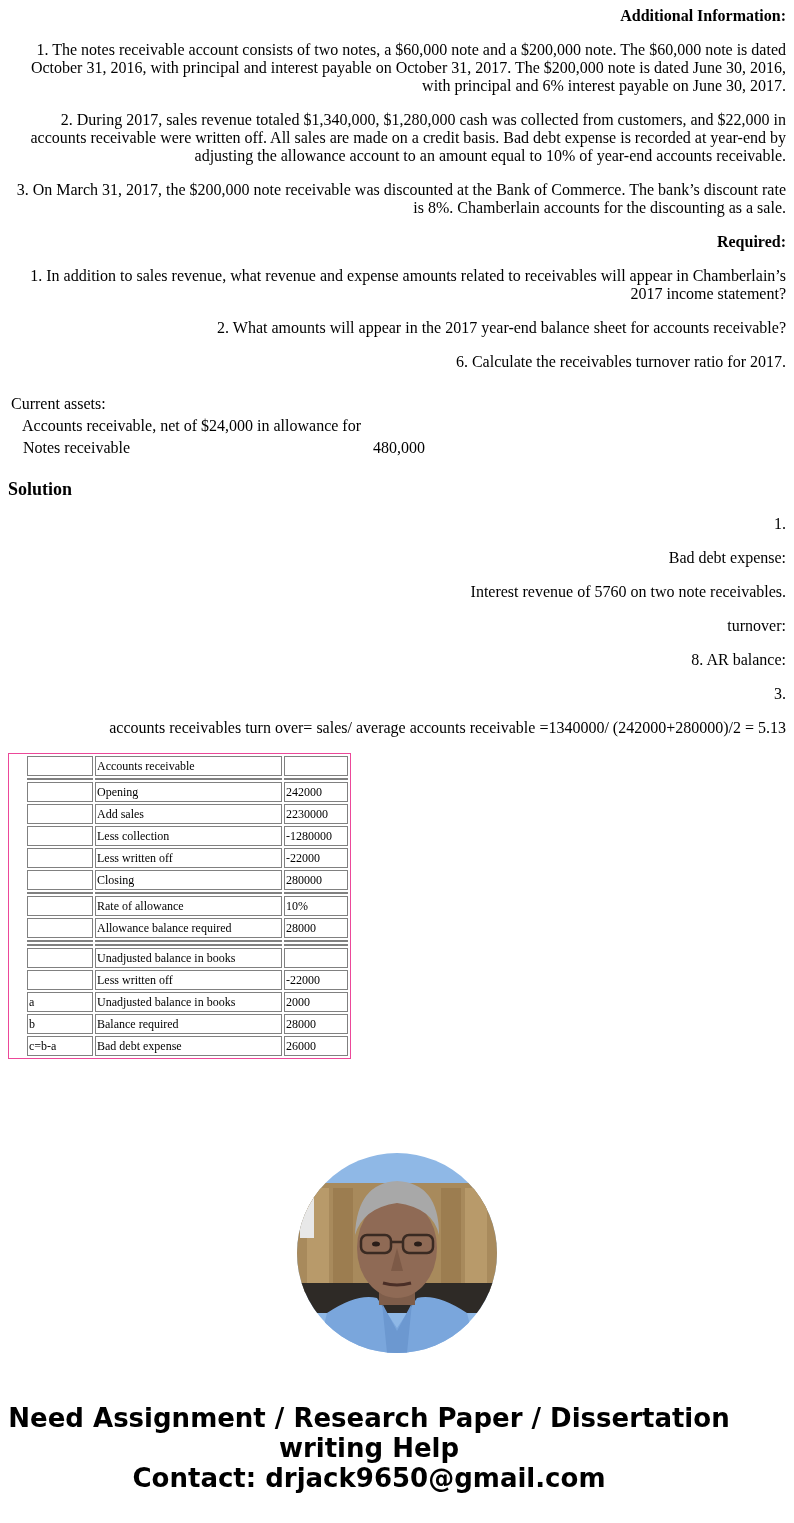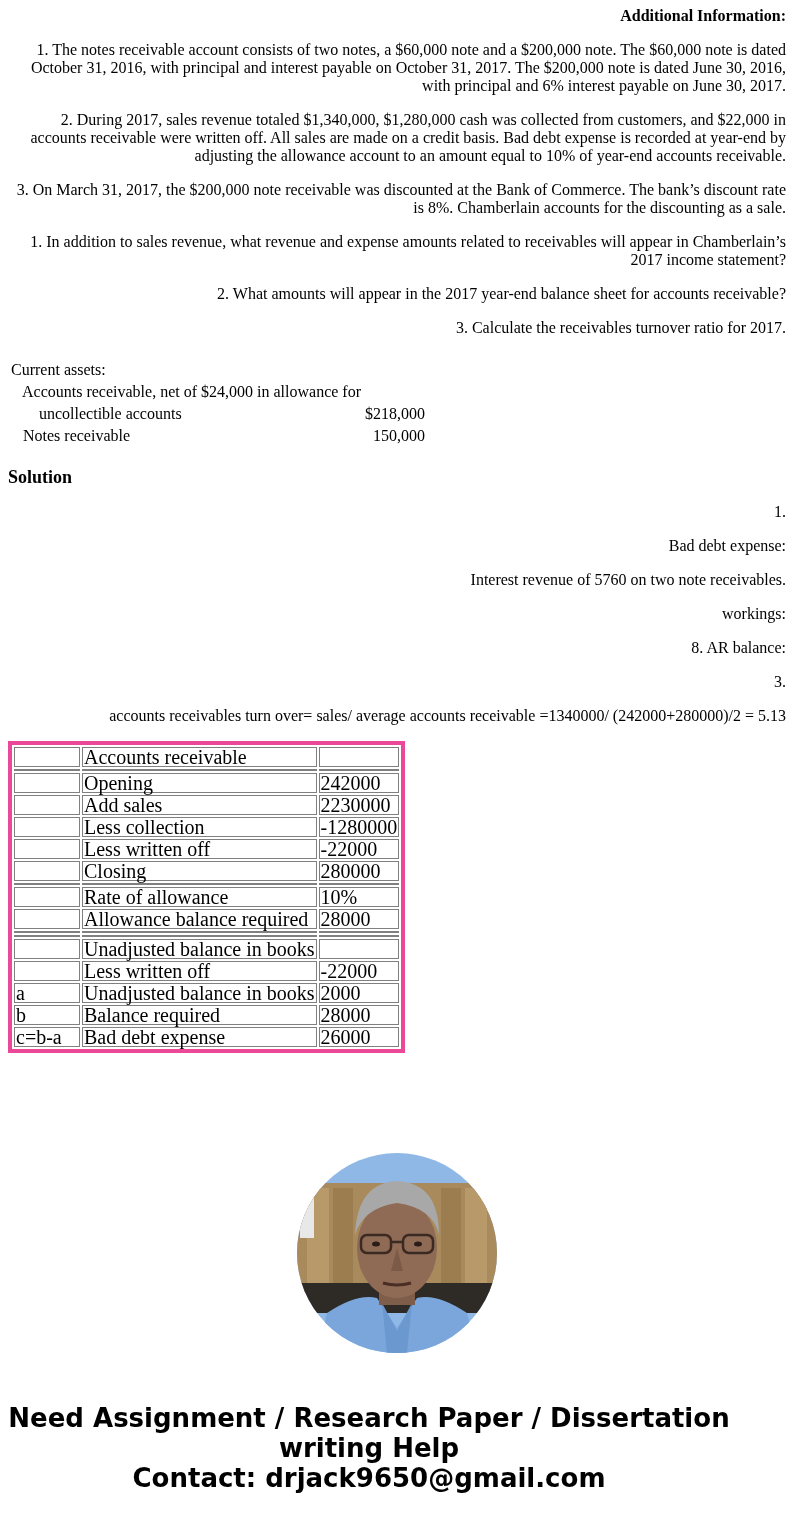--- a/index.html
+++ b/index.html
@@ -46,25 +46,26 @@
       justify-content: space-between;
     }
     .assets .indent0 { padding-left: 3px; }
     .assets .indent1 { padding-left: 14px; }
     .assets .indent1b { padding-left: 15px; }
     .assets .indent2 { padding-left: 31px; }
     .assets .amt { text-align: right; width: 120px; padding-right: 3px; }
 
     
     table.workings {
-      border: 4px solid #ec4899;
+      border: 1px solid #ec4899;
       border-collapse: separate;
       border-spacing: 2px;
       margin-top: 8px;
-      font-size: 20px;
+      font-size: 12px;
+      padding-left: 16px;
     }
     table.workings td {
       border: 1px solid #808080;
       padding: 0 1px;
       height: 18px;
       line-height: 18px;
       white-space: nowrap;
       vertical-align: top;
     }
     table.workings td.c1 { width: 62px; }
@@ -107,46 +108,43 @@
 </head>
 <body>
 
 <div class="content">
 
   <p class="bold">Additional Information:</p>
   <p>1.  The notes receivable account consists of two notes, a $60,000 note and a $200,000 note. The $60,000 note is dated October 31, 2016, with principal and interest payable on October 31, 2017. The $200,000 note is dated June 30, 2016, with principal and 6% interest payable on June 30, 2017.</p>
   <p>2.  During 2017, sales revenue totaled $1,340,000, $1,280,000 cash was collected from customers, and $22,000 in accounts receivable were written off. All sales are made on a credit basis. Bad debt expense is recorded at year-end by adjusting the allowance account to an amount equal to 10% of year-end accounts receivable.</p>
   <p>3.  On March 31, 2017, the $200,000 note receivable was discounted at the Bank of Commerce. The bank’s discount rate is 8%. Chamberlain accounts for the discounting as a sale.</p>
 
+  <p class="bold">Required:</p>
   <p>1.  In addition to sales revenue, what revenue and expense amounts related to receivables will appear in Chamberlain’s 2017 income statement?</p>
   <p>2.  What amounts will appear in the 2017 year-end balance sheet for accounts receivable?</p>
-  <p>3.  Calculate the receivables turnover ratio for 2017.</p>
+  <p>6.  Calculate the receivables turnover ratio for 2017.</p>
 
   <div class="assets">
     <div class="row">
       <span class="indent0">Current assets:</span>
     </div>
     <div class="row">
       <span class="indent1">Accounts receivable, net of $24,000 in allowance for</span>
     </div>
     <div class="row">
-      <span class="indent2">uncollectible accounts</span>
-      <span class="amt">$218,000</span>
-    </div>
-    <div class="row">
       <span class="indent1b">Notes receivable</span>
-      <span class="amt">150,000</span>
+      <span class="amt">480,000</span>
     </div>
   </div>
 
   <h2 class="solution-heading">Solution</h2>
   <p>1.</p>
   <p>Bad debt expense:</p>
   <p>Interest revenue of 5760 on two note receivables.</p>
-  <p>workings:</p>
+  <p>turnover:</p>
   <p>8. AR balance:</p>
   <p>3.</p>
   <p>accounts receivables turn over= sales/ average accounts receivable =1340000/ (242000+280000)/2 = 5.13</p>
 
   <table class="workings">
     <tbody>
 
       <tr>
         <td class="c1"></td>
         <td class="c2">Accounts receivable</td>

